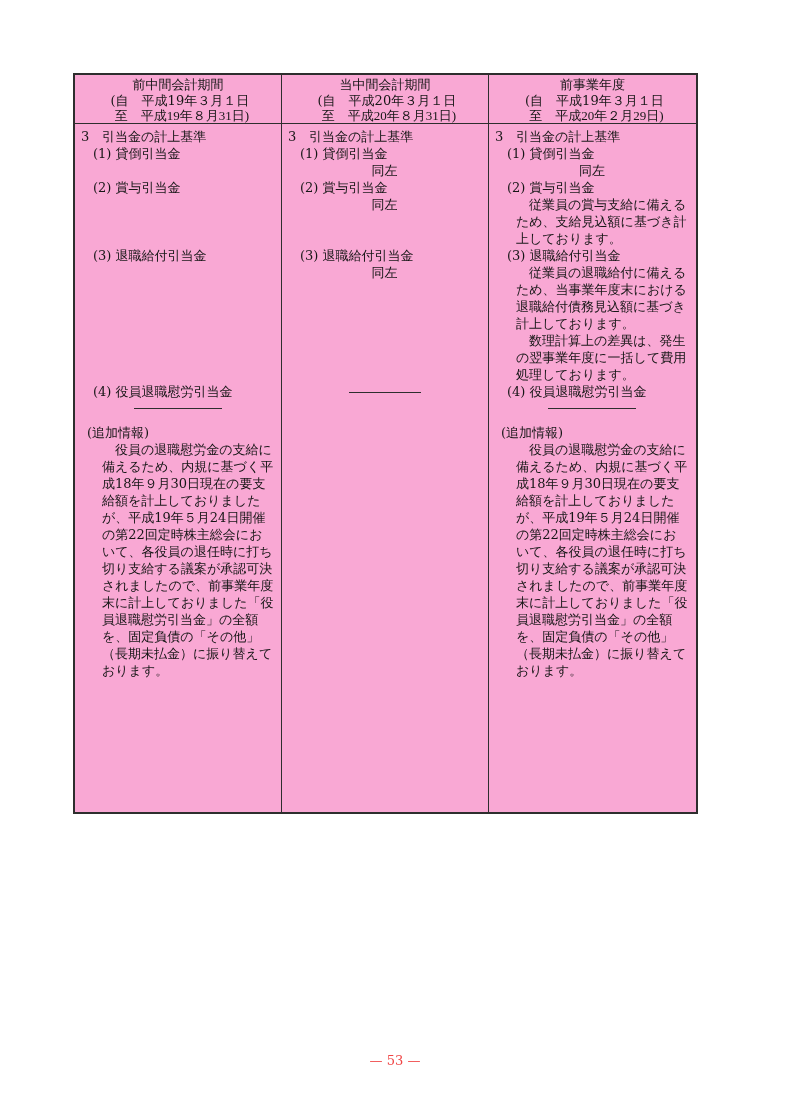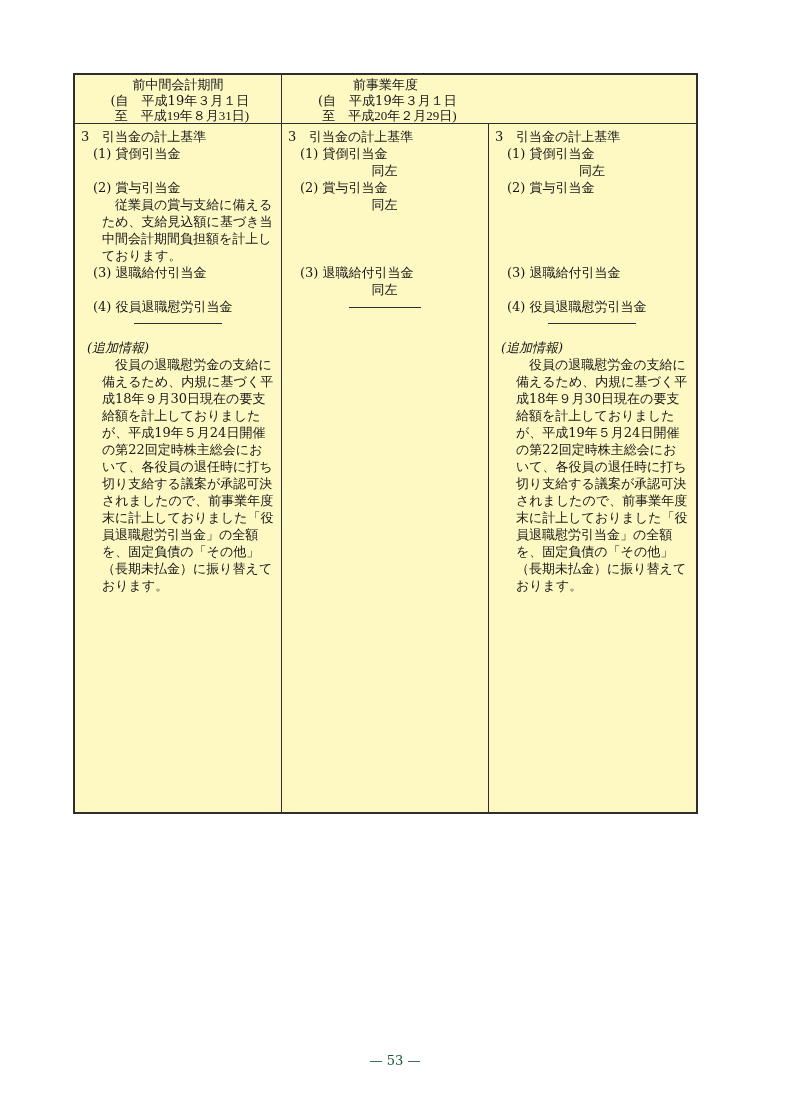--- a/index.html
+++ b/index.html
@@ -7,21 +7,21 @@
     width:790px;height:1118px;
     font-family:"DejaVu Serif","Liberation Serif",serif;
     color:#161616;
     -webkit-font-smoothing:antialiased;
   }
   .page{position:relative;width:790px;height:1118px;background:#ffffff;overflow:hidden;}
 
   
   .note-table{
     position:absolute;left:73px;top:73px;width:625px;height:741px;
-    box-sizing:border-box;border:2px solid #2e2e2e;background:#fef9c3;
+    box-sizing:border-box;border:2px solid #2e2e2e;background:#f9a8d4;
   }
   .thead{
     display:grid;grid-template-columns:1fr 1fr 1fr;
     height:49px;box-sizing:border-box;border-bottom:1px solid #2e2e2e;
   }
   .hcell{
     text-align:center;font-size:13px;line-height:15.5px;padding-top:2px;
     box-sizing:border-box;overflow:hidden;
   }
   .hcell.c0,.hcell.c1{border-right:1px solid #2e2e2e;}
@@ -39,46 +39,53 @@
   }
   .cell.c0,.cell.c1{border-right:1px solid #2e2e2e;}
   .cell.r0{padding-top:4px;}
 
   .blk{margin:0;}
   .blk.heading{display:flex;}
   .blk.heading .num{width:21px;flex:none;}
   .blk.item{padding-left:12px;}
   .blk.para{padding-left:21px;text-indent:13px;}
   .blk.same{text-align:center;}
-  .blk.note{padding-left:6px;font-style:italic;}
+  .blk.note{padding-left:6px;}
   .blk.dash{
     width:88px;height:0;border-top:1px solid #2e2e2e;
     margin:8px auto 15px auto;
   }
   .c1 .blk.dash{width:72px;margin-top:9px;}
 
   
   .footer{
     position:absolute;left:0;top:1052px;width:790px;
-    text-align:center;font-size:13px;line-height:17px;color:#14532d;
+    text-align:center;font-size:13px;line-height:17px;color:#ef4444;
   }
 </style>
 </head>
 <body>
 
 <div class="page">
 
   <div class="note-table">
 
     <div class="thead">
       <div class="hcell c0">
         <div>前中間会計期間</div>
         <div class="hdates">
           <div class="hline1">(自　平成19年３月１日</div>
           <div class="hline2">至　平成19年８月31日)</div>
+        </div>
+      </div>
+      <div class="hcell c1">
+        <div>当中間会計期間</div>
+        <div class="hdates">
+          <div class="hline1">(自　平成20年３月１日</div>
+          <div class="hline2">至　平成20年８月31日)</div>
         </div>
       </div>
       <div class="hcell c2">
         <div>前事業年度</div>
         <div class="hdates">
           <div class="hline1">(自　平成19年３月１日</div>
           <div class="hline2">至　平成20年２月29日)</div>
         </div>
       </div>
     </div>
@@ -108,38 +115,40 @@
         <div class="cell c1 r1">
           <div class="blk item">(1) 貸倒引当金</div>
           <div class="blk same">同左</div>
         </div>
         <div class="cell c2 r1">
           <div class="blk item">(1) 貸倒引当金</div>
           <div class="blk same">同左</div>
         </div>
         <div class="cell c0 r2">
           <div class="blk item">(2) 賞与引当金</div>
-          <div class="blk para">従業員の賞与支給に備えるため、支給見込額に基づき当中間会計期間負担額を計上しております。</div>
         </div>
         <div class="cell c1 r2">
           <div class="blk item">(2) 賞与引当金</div>
           <div class="blk same">同左</div>
         </div>
         <div class="cell c2 r2">
           <div class="blk item">(2) 賞与引当金</div>
+          <div class="blk para">従業員の賞与支給に備えるため、支給見込額に基づき計上しております。</div>
         </div>
         <div class="cell c0 r3">
           <div class="blk item">(3) 退職給付引当金</div>
         </div>
         <div class="cell c1 r3">
           <div class="blk item">(3) 退職給付引当金</div>
           <div class="blk same">同左</div>
         </div>
         <div class="cell c2 r3">
           <div class="blk item">(3) 退職給付引当金</div>
+          <div class="blk para">従業員の退職給付に備えるため、当事業年度末における退職給付債務見込額に基づき計上しております。</div>
+          <div class="blk para">数理計算上の差異は、発生の翌事業年度に一括して費用処理しております。</div>
         </div>
         <div class="cell c0 r4">
           <div class="blk item">(4) 役員退職慰労引当金</div>
           <div class="blk dash"></div>
         </div>
         <div class="cell c1 r4">
           <div class="blk dash"></div>
         </div>
         <div class="cell c2 r4">
           <div class="blk item">(4) 役員退職慰労引当金</div>

